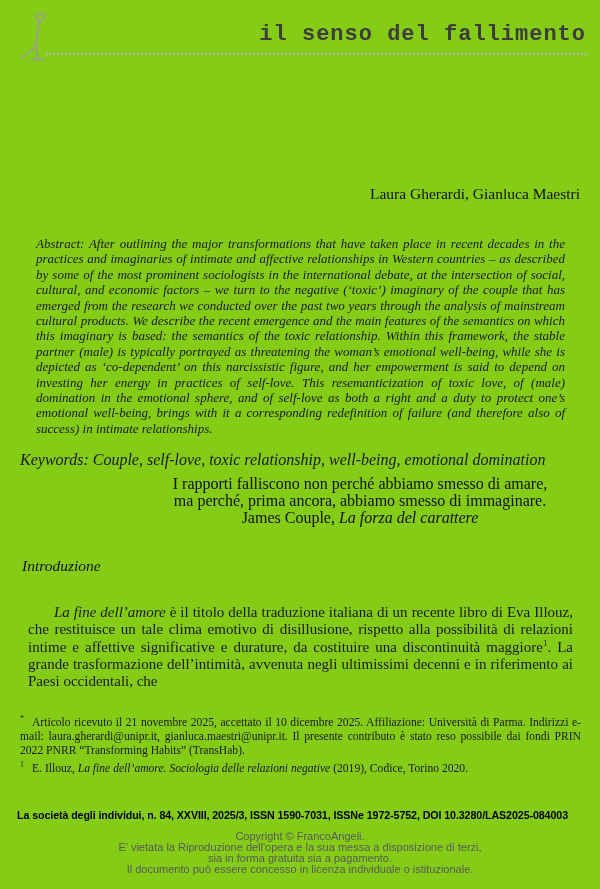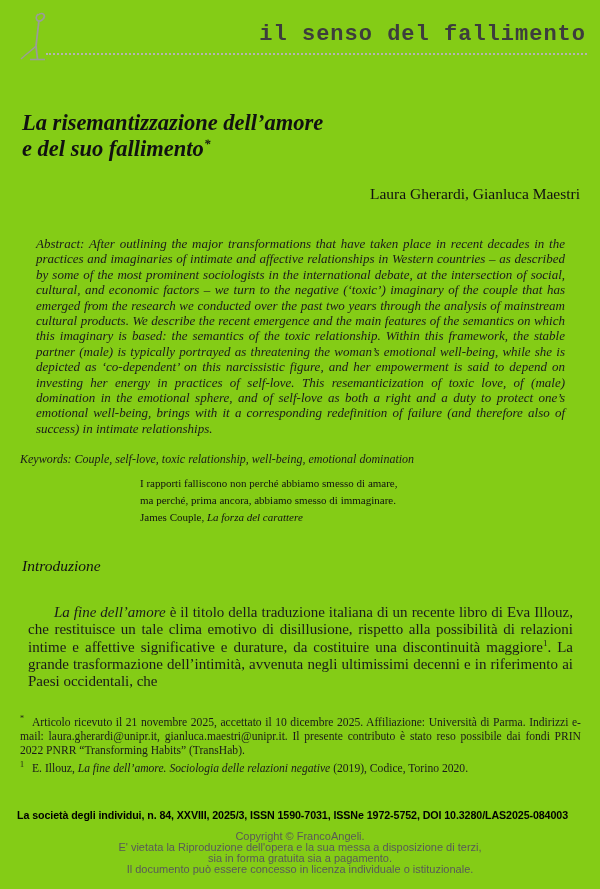--- a/index.html
+++ b/index.html
@@ -35,26 +35,26 @@
     position:absolute;right:20px;top:185px;
     font-size:15.5px;color:#111;
   }
   
   #abstract-block{position:absolute;left:20px;right:19px;top:220px;}
   #abstract-text{
     margin:16px;font-style:italic;font-size:13px;line-height:15.4px;
     text-align:justify;
   }
   #keywords{
-    margin:4px 0 0 0;font-style:italic;font-size:12px;line-height:15.4px;
+    margin:4px 0 0 0;font-style:italic;font-size:16px;line-height:15.4px;
   }
   
   #epigraph{
     position:absolute;right:20px;top:475px;left:140px;
-    text-align:left;font-size:11px;line-height:17px;color:#111;
+    text-align:center;font-size:16px;line-height:17px;color:#111;
   }
   
   #section-heading{
     position:absolute;left:22px;top:557px;
     font-style:italic;font-size:15.5px;color:#111;
   }
   #intro-paragraph{
     position:absolute;left:20px;right:19px;top:596px;
     font-size:15px;line-height:17.3px;text-align:justify;
     text-indent:26px;margin:8px;
@@ -92,24 +92,20 @@
       <path d="M20 4 c5 -4 9 1 4 5 c-4 3 -8 -1 -4 -6" stroke="#9b9b9b" stroke-width="1.6" fill="none"></path>
       <path d="M21 9 C20 18 19 27 18 35" stroke="#9b9b9b" stroke-width="1.8" fill="none"></path>
       <path d="M18 35 C13 40 7 44 3 48" stroke="#9b9b9b" stroke-width="1.4" fill="none"></path>
       <path d="M18 35 C18.5 40 19 44 19.5 48" stroke="#9b9b9b" stroke-width="1.8" fill="none"></path>
       <path d="M12 48.5 L27 48.5" stroke="#9b9b9b" stroke-width="1.6" fill="none"></path>
     </svg>
     <div id="series-title">il senso del fallimento</div>
     <div id="header-rule"></div>
   </div>
 
-  <div id="title-block">
-    <div class="title-line">La risemantizzazione dell’amore</div>
-    <div class="title-line"><span>e del suo fallimento</span><span class="title-note">*</span></div>
-  </div>
 
   <div id="authors">Laura Gherardi, Gianluca Maestri</div>
 
   <div id="abstract-block">
     <p id="abstract-text">Abstract: After outlining the major transformations that have taken place in recent decades in the practices and imaginaries of intimate and affective relationships in Western countries – as described by some of the most prominent sociologists in the international debate, at the intersection of social, cultural, and economic factors – we turn to the negative (‘toxic’) imaginary of the couple that has emerged from the research we conducted over the past two years through the analysis of mainstream cultural products. We describe the recent emergence and the main features of the semantics on which this imaginary is based: the semantics of the toxic relationship. Within this framework, the stable partner (male) is typically portrayed as threatening the woman’s emotional well-being, while she is depicted as ‘co-dependent’ on this narcissistic figure, and her empowerment is said to depend on investing her energy in practices of self-love. This resemanticization of toxic love, of (male) domination in the emotional sphere, and of self-love as both a right and a duty to protect one’s emotional well-being, brings with it a corresponding redefinition of failure (and therefore also of success) in intimate relationships.</p>
     <p id="keywords">Keywords: Couple, self-love, toxic relationship, well-being, emotional domination</p>
   </div>
 
   <div id="epigraph">
     <div>I rapporti falliscono non perché abbiamo smesso di amare,</div>

